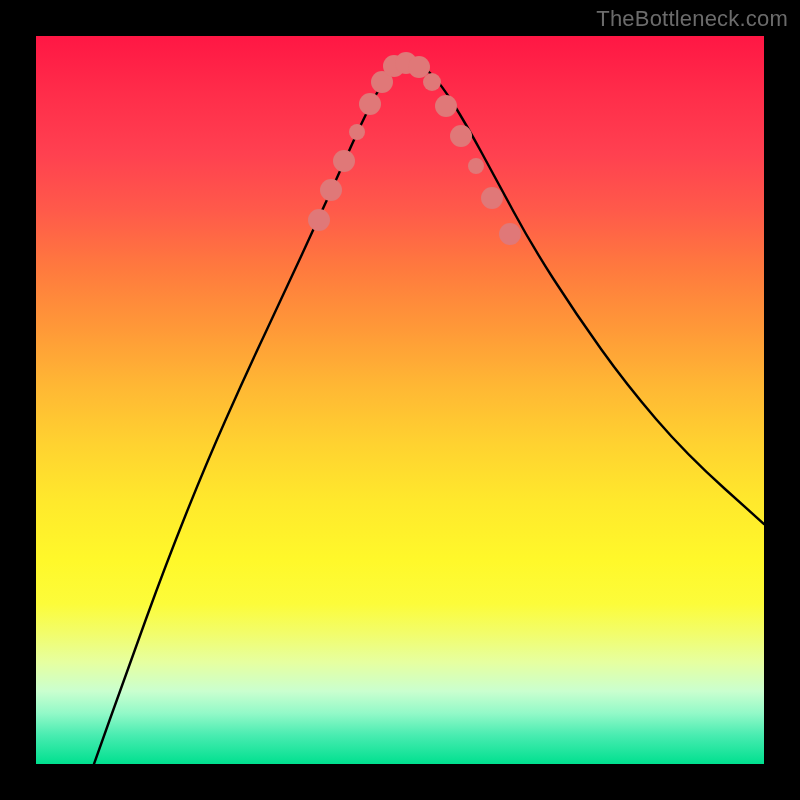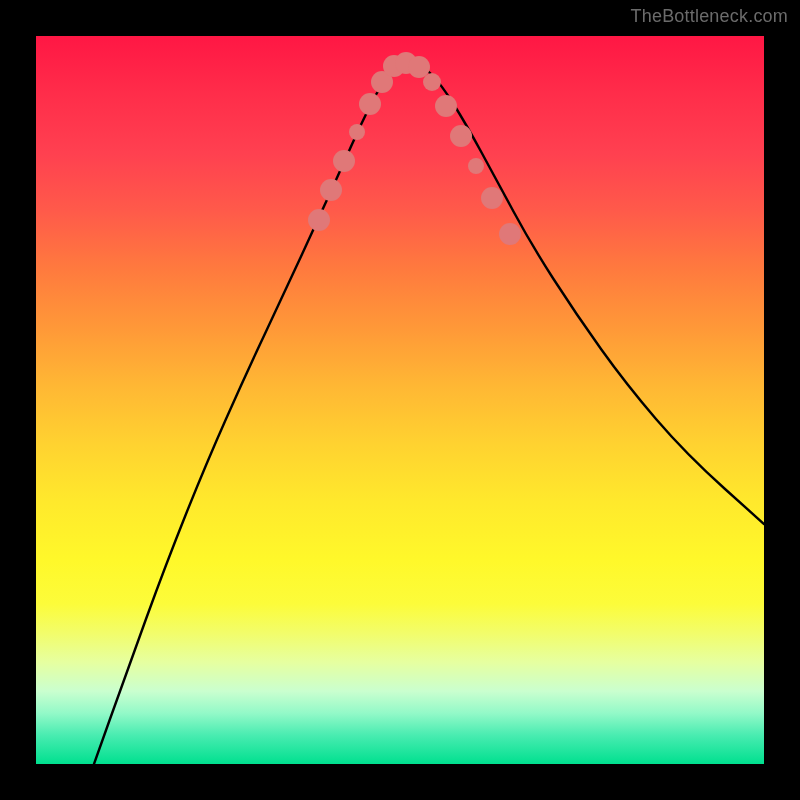--- a/index.html
+++ b/index.html
@@ -59,21 +59,21 @@
     left: 0;
     top: 0;
     width: 100%;
     height: 100%;
   }
   .watermark {
     position: absolute;
     top: 6px;
     right: 12px;
     color: #6b6b6b;
-    font-size: 18px;
+    font-size: 22px;
     letter-spacing: 0.2px;
     font-weight: 400;
   }
 </style>
 </head>
 <body>
 
 <div class="frame">
 
   <div class="plot-area">

